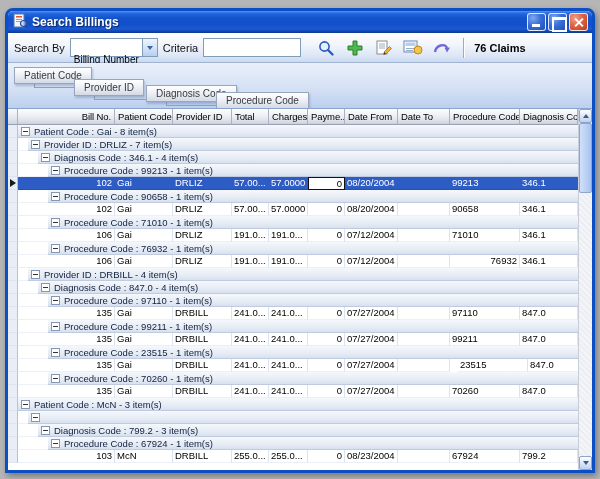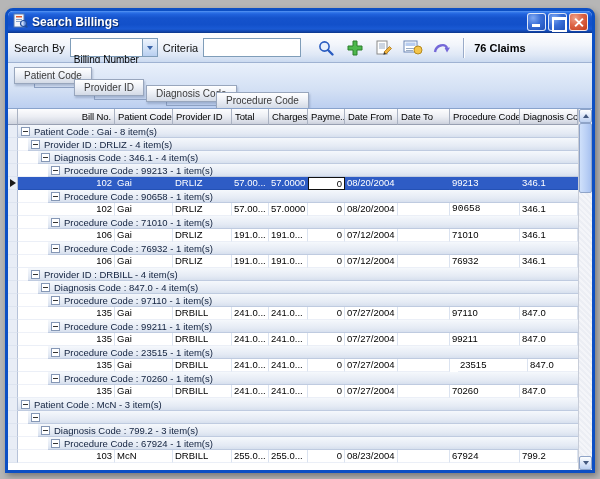--- a/index.html
+++ b/index.html
@@ -230,21 +230,21 @@
             <div class="gbar">
               <div class="collapse"></div>
               <span class="glabel">Patient Code : Gai - 8 item(s)</span>
             </div>
           </div>
           <div class="grow">
             <div class="ind"></div>
             <div class="gindent" style="width: 10px;"></div>
             <div class="gbar">
               <div class="collapse"></div>
-              <span class="glabel">Provider ID : DRLIZ - 4 item(s)</span>
+              <span class="glabel">Provider ID : DRLIZ - 7 item(s)</span>
             </div>
           </div>
           <div class="grow">
             <div class="ind"></div>
             <div class="gindent" style="width: 20px;"></div>
             <div class="gbar">
               <div class="collapse"></div>
               <span class="glabel">Diagnosis Code : 346.1 - 4 item(s)</span>
             </div>
           </div>
@@ -282,21 +282,21 @@
           <div class="grow">
             <div class="ind"></div>
             <div class="cell" style="width: 97px; text-align: right;">102</div>
             <div class="cell" style="width: 58px; text-align: left;">Gai</div>
             <div class="cell" style="width: 59px; text-align: left;">DRLIZ</div>
             <div class="cell" style="width: 37px; text-align: left;">57.00...</div>
             <div class="cell" style="width: 39px; text-align: left;">57.0000</div>
             <div class="cell" style="width: 37px; text-align: right;">0</div>
             <div class="cell" style="width: 53px; text-align: left;">08/20/2004</div>
             <div class="cell" style="width: 52px; text-align: left;"></div>
-            <div class="cell" style="width: 70px; text-align: left; font-family: Liberation Mono, monospace;">90658</div>
+            <div class="cell" style="width: 70px; text-align: left;">90658</div>
             <div class="cell" style="width: 58px; text-align: left;">346.1</div>
           </div>
           <div class="grow">
             <div class="ind"></div>
             <div class="gindent" style="width: 30px;"></div>
             <div class="gbar">
               <div class="collapse"></div>
               <span class="glabel">Procedure Code : 71010 - 1 item(s)</span>
             </div>
           </div>
@@ -324,21 +324,21 @@
           <div class="grow">
             <div class="ind"></div>
             <div class="cell" style="width: 97px; text-align: right;">106</div>
             <div class="cell" style="width: 58px; text-align: left;">Gai</div>
             <div class="cell" style="width: 59px; text-align: left;">DRLIZ</div>
             <div class="cell" style="width: 37px; text-align: left;">191.0...</div>
             <div class="cell" style="width: 39px; text-align: left;">191.0...</div>
             <div class="cell" style="width: 37px; text-align: right;">0</div>
             <div class="cell" style="width: 53px; text-align: left;">07/12/2004</div>
             <div class="cell" style="width: 52px; text-align: left;"></div>
-            <div class="cell" style="width: 70px; text-align: left;">76932</div>
+            <div class="cell" style="width: 70px; text-align: right;">76932</div>
             <div class="cell" style="width: 58px; text-align: left;">346.1</div>
           </div>
           <div class="grow">
             <div class="ind"></div>
             <div class="gindent" style="width: 10px;"></div>
             <div class="gbar">
               <div class="collapse"></div>
               <span class="glabel">Provider ID : DRBILL - 4 item(s)</span>
             </div>
           </div>

